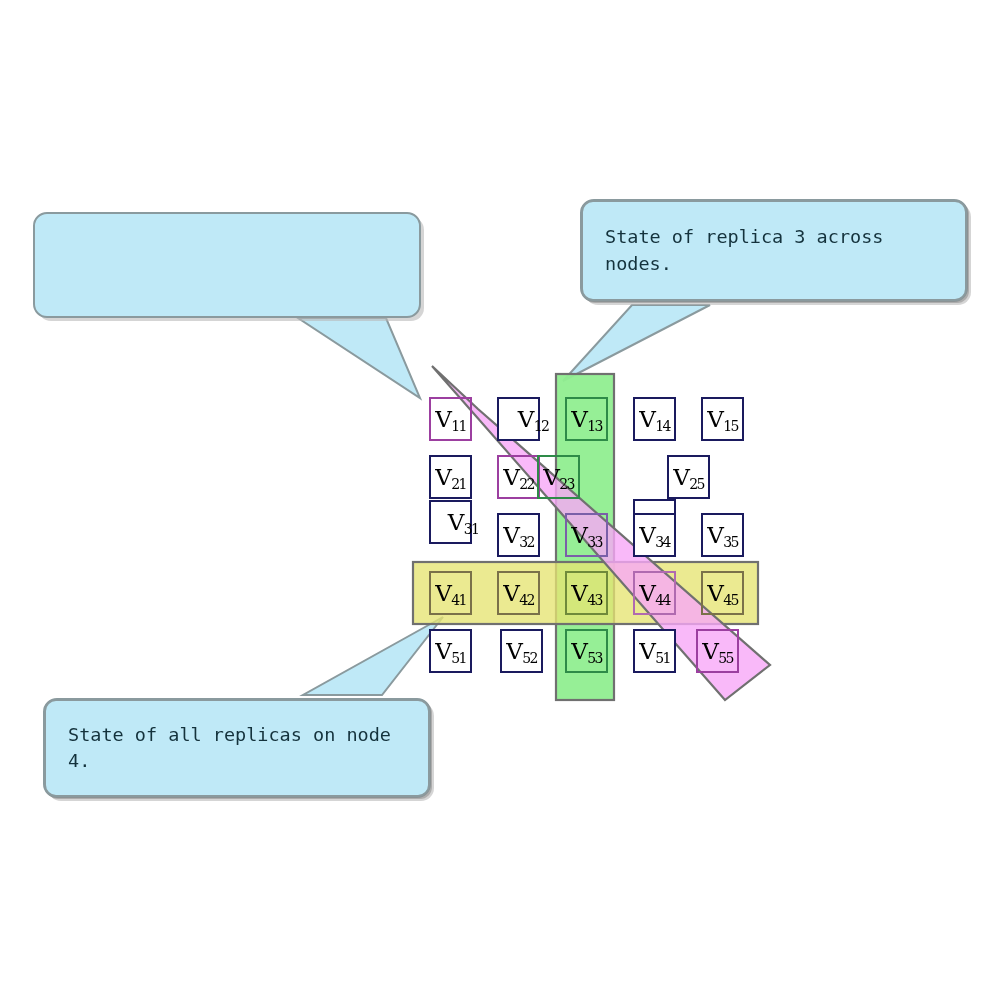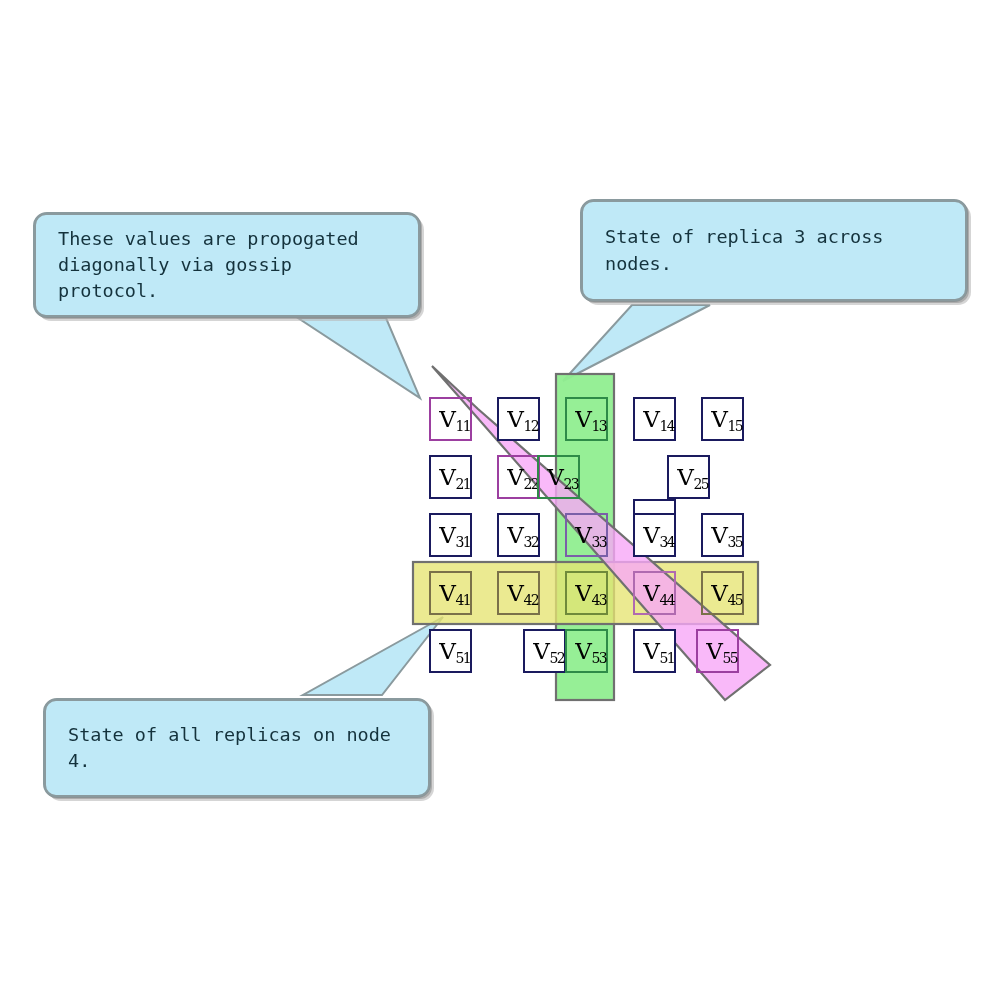--- a/index.html
+++ b/index.html
@@ -37,21 +37,21 @@
   }
   .cell {
     position: absolute;
     width: 43px;
     height: 44px;
     box-sizing: border-box;
     border: 2.4px solid #1a1a5e;
     background: #ffffff;
     display: flex;
     align-items: center;
-    justify-content: flex-end;
+    justify-content: center;
     font-family: "DejaVu Serif", serif;
     color: #000000;
     line-height: 1;
   }
   .cell .lbl {
     font-size: 23px;
     letter-spacing: -0.5px;
     white-space: nowrap;
     transform: translateY(1px);
   }
@@ -141,21 +141,21 @@
       </div>
       <div class="cell in-green" style="left: 537px; top: 455px;">
         <span class="lbl">V<sub>23</sub></span>
       </div>
       <div class="cell" style="left: 633px; top: 455px; margin-top: 44px;">
         <span class="lbl">V<sub>24</sub></span>
       </div>
       <div class="cell" style="left: 667px; top: 455px;">
         <span class="lbl">V<sub>25</sub></span>
       </div>
-      <div class="cell" style="left: 429px; top: 513px; padding-left: 25px;">
+      <div class="cell" style="left: 429px; top: 500px; padding-left: 25px;">
         <span class="lbl">V<sub>31</sub></span>
       </div>
       <div class="cell" style="left: 497px; top: 513px;">
         <span class="lbl">V<sub>32</sub></span>
       </div>
       <div class="cell in-green in-pink" style="left: 565px; top: 513px;">
         <span class="lbl">V<sub>33</sub></span>
       </div>
       <div class="cell" style="left: 633px; top: 513px;">
         <span class="lbl">V<sub>34</sub></span>
@@ -174,38 +174,34 @@
       </div>
       <div class="cell in-yellow in-pink" style="left: 633px; top: 571px;">
         <span class="lbl">V<sub>44</sub></span>
       </div>
       <div class="cell in-yellow" style="left: 701px; top: 571px;">
         <span class="lbl">V<sub>45</sub></span>
       </div>
       <div class="cell" style="left: 429px; top: 629px;">
         <span class="lbl">V<sub>51</sub></span>
       </div>
-      <div class="cell" style="left: 523px; top: 629px;">
+      <div class="cell" style="left: 500px; top: 629px;">
         <span class="lbl">V<sub>52</sub></span>
       </div>
       <div class="cell in-green" style="left: 565px; top: 629px;">
         <span class="lbl">V<sub>53</sub></span>
       </div>
       <div class="cell" style="left: 633px; top: 629px;">
         <span class="lbl">V<sub>51</sub></span>
       </div>
       <div class="cell in-pink" style="left: 696px; top: 629px;">
         <span class="lbl">V<sub>55</sub></span>
       </div>
     </div>
 
-  <div class="callout" style="left:34px; top:213px; width:386px; height:104px;">
-    <span>These values are propogated
-diagonally via gossip protocol.</span>
-  </div>
 
   <div class="callout" style="left:581px; top:200px; width:386px; height:101px;">
     <span>State of replica 3 across nodes.</span>
   </div>
 
   <div class="callout" style="left:44px; top:699px; width:386px; height:98px;">
     <span>State of all replicas on node 4.</span>
   </div>
 
 </div>

